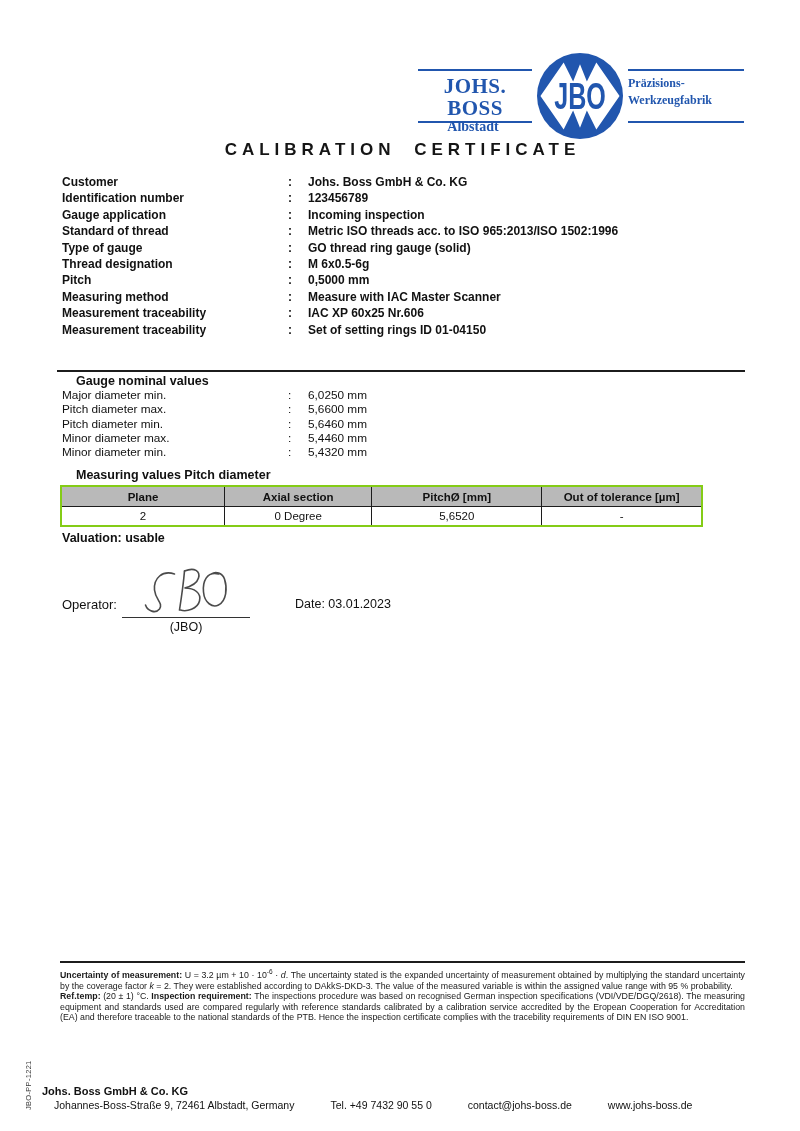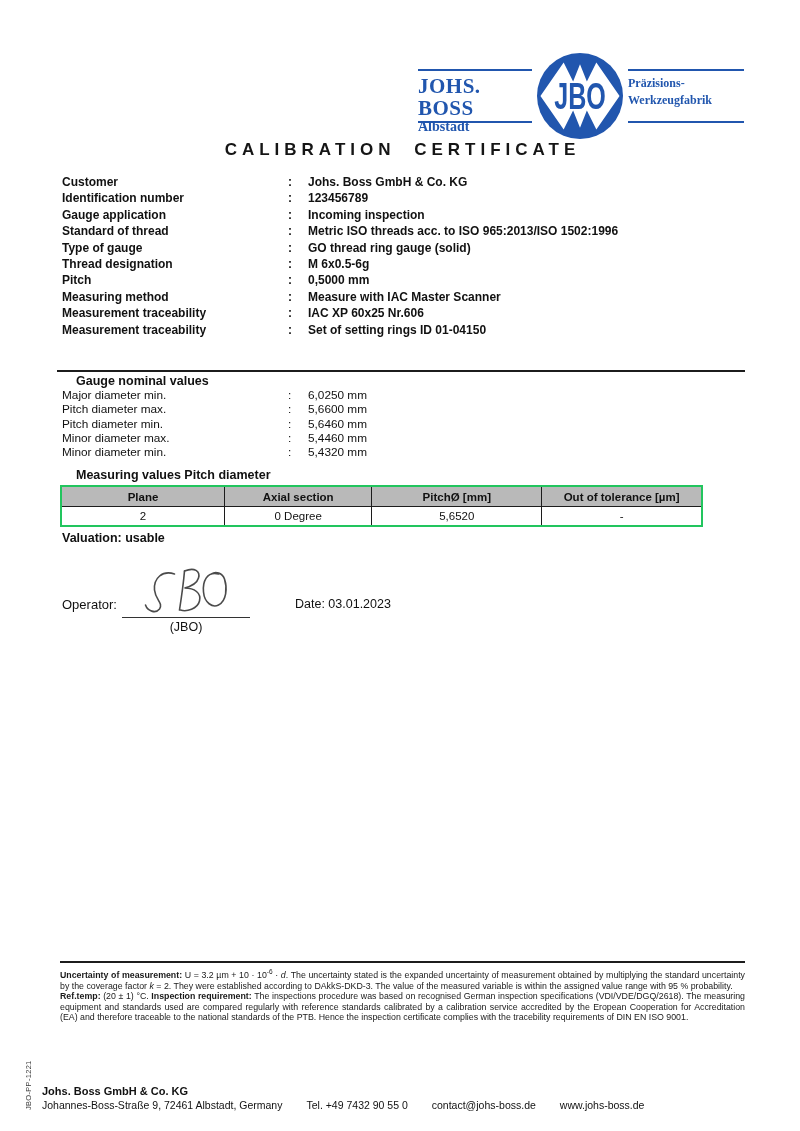--- a/index.html
+++ b/index.html
@@ -5,21 +5,21 @@
   html,body { margin:0; padding:0; background:#e8e8e8; }
   .page {
     position:relative; width:800px; height:1131px; margin:0 auto;
     background:#ffffff; font-family:"Liberation Sans", sans-serif; color:#111;
     overflow:hidden;
   }
 
   
   .brand-row { position:absolute; top:69px; left:418px; display:flex; align-items:flex-start; }
   .brand-box { height:46px; border-top:2px solid var(--brand); border-bottom:2px solid var(--brand); padding-top:4px; box-sizing:content-box; }
-  .brand-left { width:114px; text-align:left; }
+  .brand-left { width:114px; text-align:center; }
   .brand-left .l1 { font-family:"Liberation Serif", serif; font-weight:bold; font-size:21px; color:var(--brand); letter-spacing:0.5px; line-height:22px; }
   .brand-left .l2 { font-family:"Liberation Serif", serif; font-weight:bold; font-size:14px; color:var(--brand); padding-right:4px; line-height:16px; }
   .brand-badge { width:86px; height:86px; margin:-16px 5px 0 5px; flex:0 0 auto; }
   .brand-right { width:116px; }
   .brand-right .r1, .brand-right .r2 { font-family:"Liberation Serif", serif; font-weight:bold; font-size:12px; color:var(--brand); line-height:17px; }
 
   
   .doc-title { position:absolute; top:140px; left:60px; width:685px; text-align:center;
     font-size:17px; font-weight:bold; letter-spacing:5px; word-spacing:9px; color:#151515; }
 
@@ -37,21 +37,21 @@
   .sec-heading { position:absolute; left:76px; font-size:12.5px; font-weight:bold; }
   .nominal-heading { top:374px; }
   .info-nominal { top:388px; font-size:11.8px; font-weight:normal; }
   .info-nominal .row { display:flex; line-height:14.3px; }
 
   .measuring-heading { top:468px; }
 
   
   .mtable { position:absolute; top:485px; left:60px; width:643px; border-collapse:collapse; font-size:11.5px; }
   .mtable th, .mtable td { border:1px solid #1c1c1c; text-align:center; padding:1px 2px; }
-  .mtable { border:2px solid #22c55e; }
+  .mtable { border:2px solid #84cc16; }
   .mtable thead th { background:#b9b9b9; font-weight:bold; height:17px; }
   .mtable tbody td { height:16px; }
   .c0 { width:25.5%; } .c1 { width:23%; } .c2 { width:26.5%; } .c3 { width:25%; }
 
   .valuation { position:absolute; top:531px; left:62px; font-size:12.5px; font-weight:bold; }
 
   
   .operator-label { position:absolute; top:597px; left:62px; font-size:13px; }
   .signature-wrap { position:absolute; top:565px; left:122px; width:128px; text-align:center; }
   .signature-wrap .sigline { border-bottom:1.5px solid #333; padding-bottom:0; line-height:0; }
@@ -61,21 +61,21 @@
   
   .fineprint { position:absolute; top:961px; left:60px; width:685px;
     border-top:2.5px solid #1c1c1c; padding-top:4px;
     font-size:8.8px; line-height:10.6px; text-align:justify; color:#1a1a1a; }
   .fineprint sup { font-size:6.5px; }
 
   
   .footer { position:absolute; top:1084px; left:42px; right:40px; }
   .footer .company { font-weight:bold; font-size:11px; line-height:14px; }
   .footer .contact { font-size:10.5px; line-height:15px; }
-  .footer .contact span { margin-right:24px; }
+  .footer .contact span { margin-right:24px;margin-left:12px; }
 
   .doccode { position:absolute; left:24px; top:1110px; transform:rotate(-90deg); transform-origin:0 0;
     font-size:7.5px; color:#3a3a3a; letter-spacing:0.3px; white-space:nowrap; }
 
   :root { --brand:#2156ae; }
 </style>
 </head>
 <body>
 
 <div class="page">

